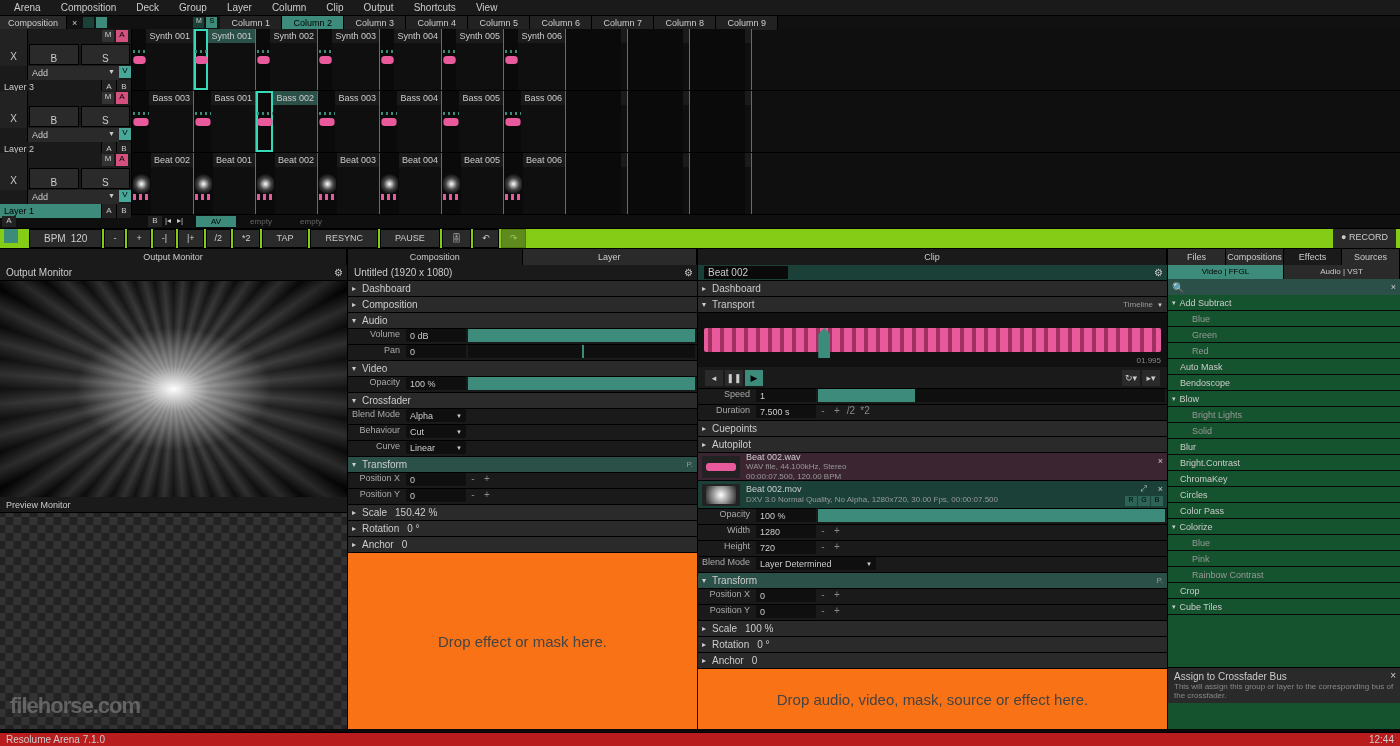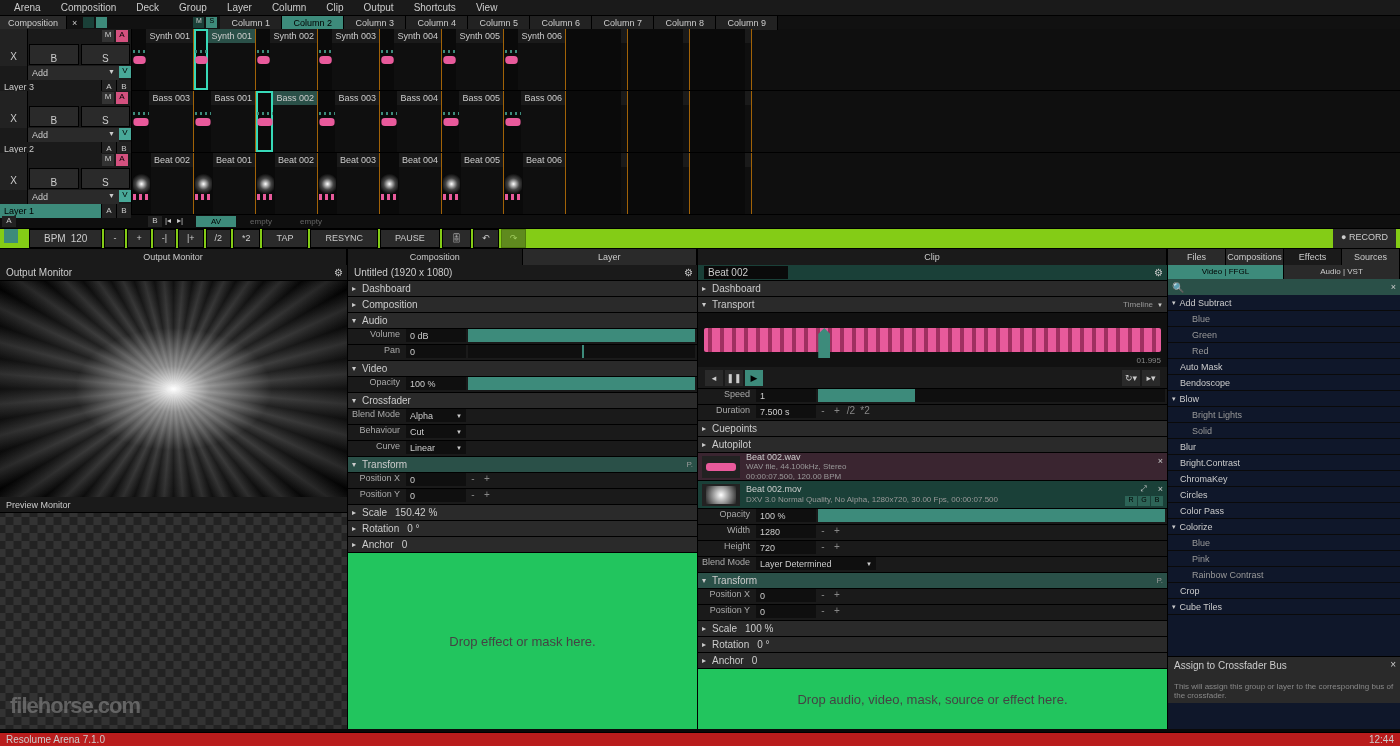--- a/index.html
+++ b/index.html
@@ -107,35 +107,35 @@
 .media-item.audio{background:#3a2530}
 .media-item.video{background:#1a4038}
 .media-item .th{width:38px;height:22px;background:#222;margin-right:6px;display:flex;align-items:center;justify-content:center}
 .media-item .info{flex:1;line-height:1.2}
 .media-item .info .name{font-size:9px}
 .media-item .info .meta{font-size:8px;color:#999}
 .media-item .x{position:absolute;right:4px;top:3px;font-size:9px;cursor:pointer}
 .media-item .rgb{position:absolute;right:4px;bottom:2px;display:flex}
 .media-item .rgb span{width:12px;height:10px;font-size:7px;text-align:center;background:#2d6457;margin-left:1px;color:#000}
 
-.drop-zone{height:38px;display:flex;align-items:center;justify-content:center;color:#444;font-size:13px;background:#22c55e}
+.drop-zone{height:38px;display:flex;align-items:center;justify-content:center;color:#444;font-size:15px;background:#f97316}
 
 .fx-tabs2{height:14px;display:flex;background:#1a1a1a}
 .fx-tabs2 .t{flex:1;text-align:center;font-size:8px;padding:2px;background:#2a2a2a;border-right:1px solid #000}
 .fx-tabs2 .t.active{background:#3d8b7b;color:#000}
 .fx-search{height:16px;display:flex;background:#2a5048;align-items:center;padding:0 4px}
 .fx-search .icn{font-size:10px;margin-right:4px}
 .fx-search input{flex:1;background:transparent;border:none;outline:none;color:#ccc;font-size:9px}
 .fx-search .x{font-size:9px}
-.fx-list{flex:1;overflow:auto;background:#0f172a}
+.fx-list{flex:1;overflow:auto;background:#14532d}
 .fx-item{height:16px;padding:2px 4px 2px 12px;font-size:9px;border-bottom:1px solid #0a0a0a;display:flex;align-items:center}
 .fx-item.group .tri{margin-right:4px;font-size:7px;margin-left:-8px}
 .fx-item.sub{padding-left:24px;color:#999}
 .fx-tooltip{position:absolute;bottom:26px;left:0;right:0;background:#2a2a2a;padding:3px 6px;font-size:9px;border-top:1px solid #000}
-.fx-tooltip .sub{font-size:8px;color:#888;margin-top:11px}
+.fx-tooltip .sub{font-size:8px;color:#888;margin-top:0}
 .fx-tooltip .x{position:absolute;right:4px;top:2px}
 
 .statusbar{position:absolute;bottom:0;left:0;right:0;height:14px;background:#b91c1c;display:flex;align-items:center;padding:0 6px;font-size:9px;border-top:1px solid #000}
 .statusbar .time{margin-left:auto}
 </style>
 </head>
 <body>
 
 <div class="menubar">
     <div>Arena</div>

